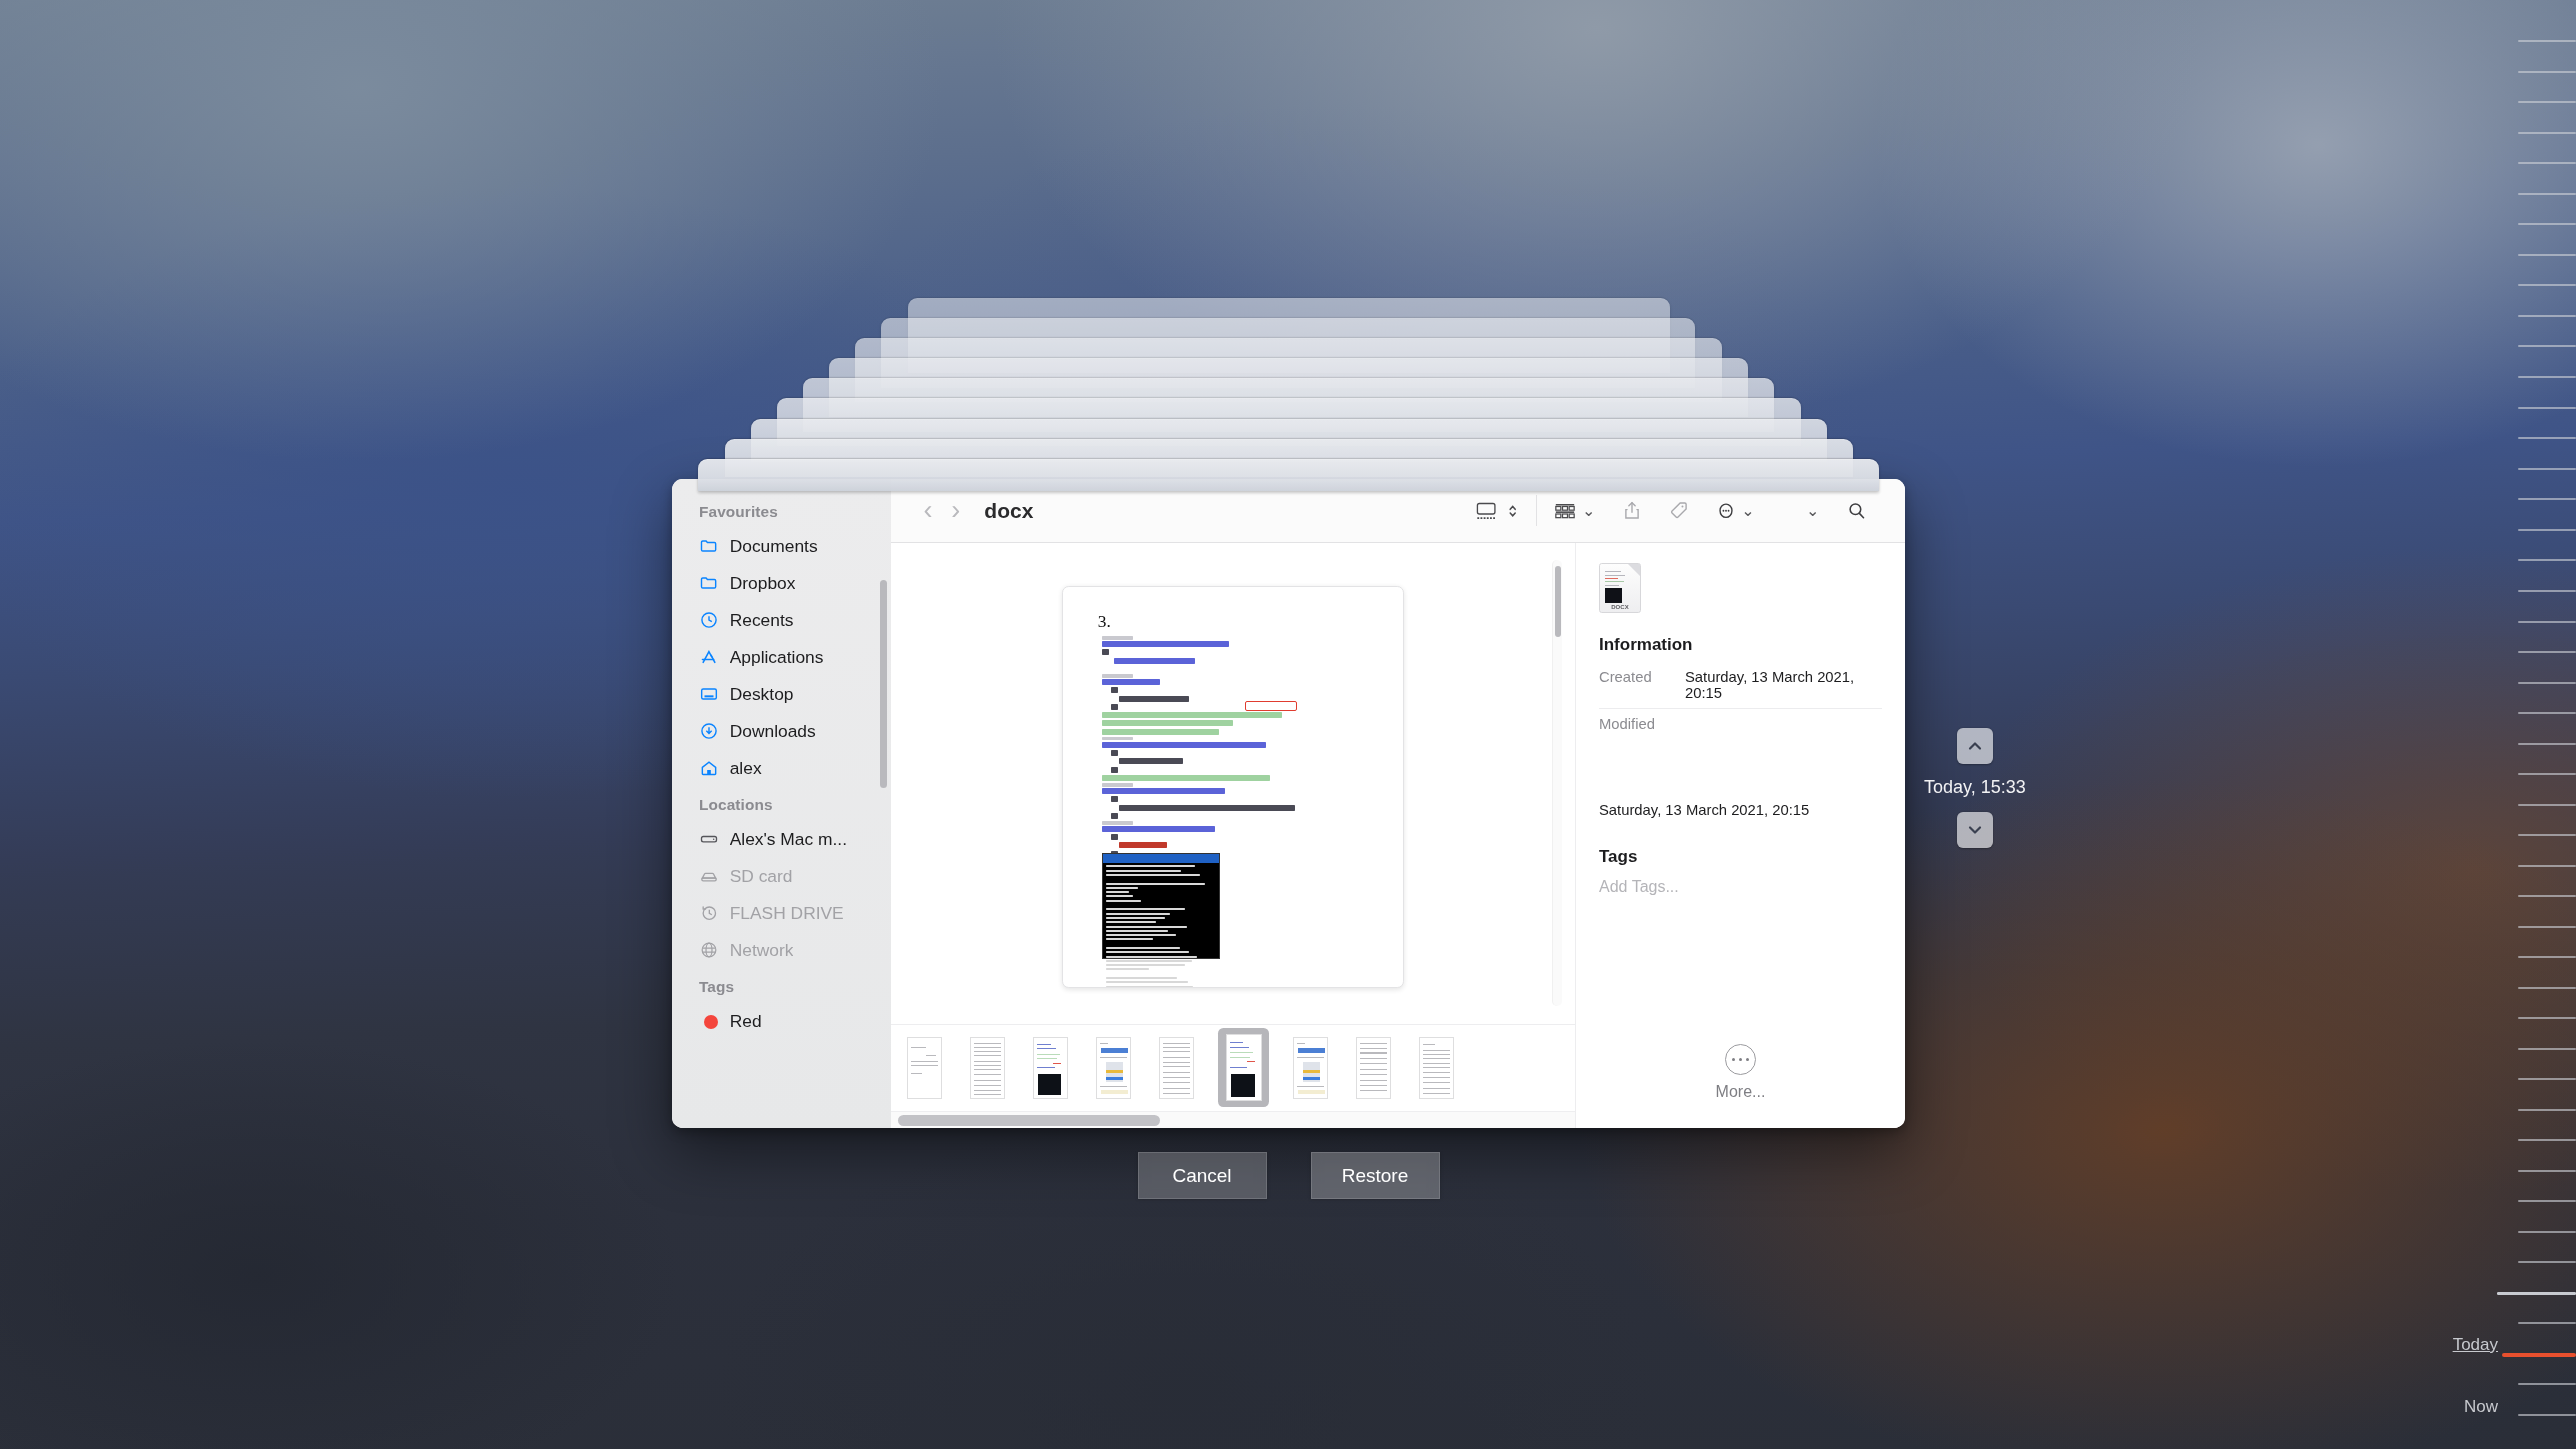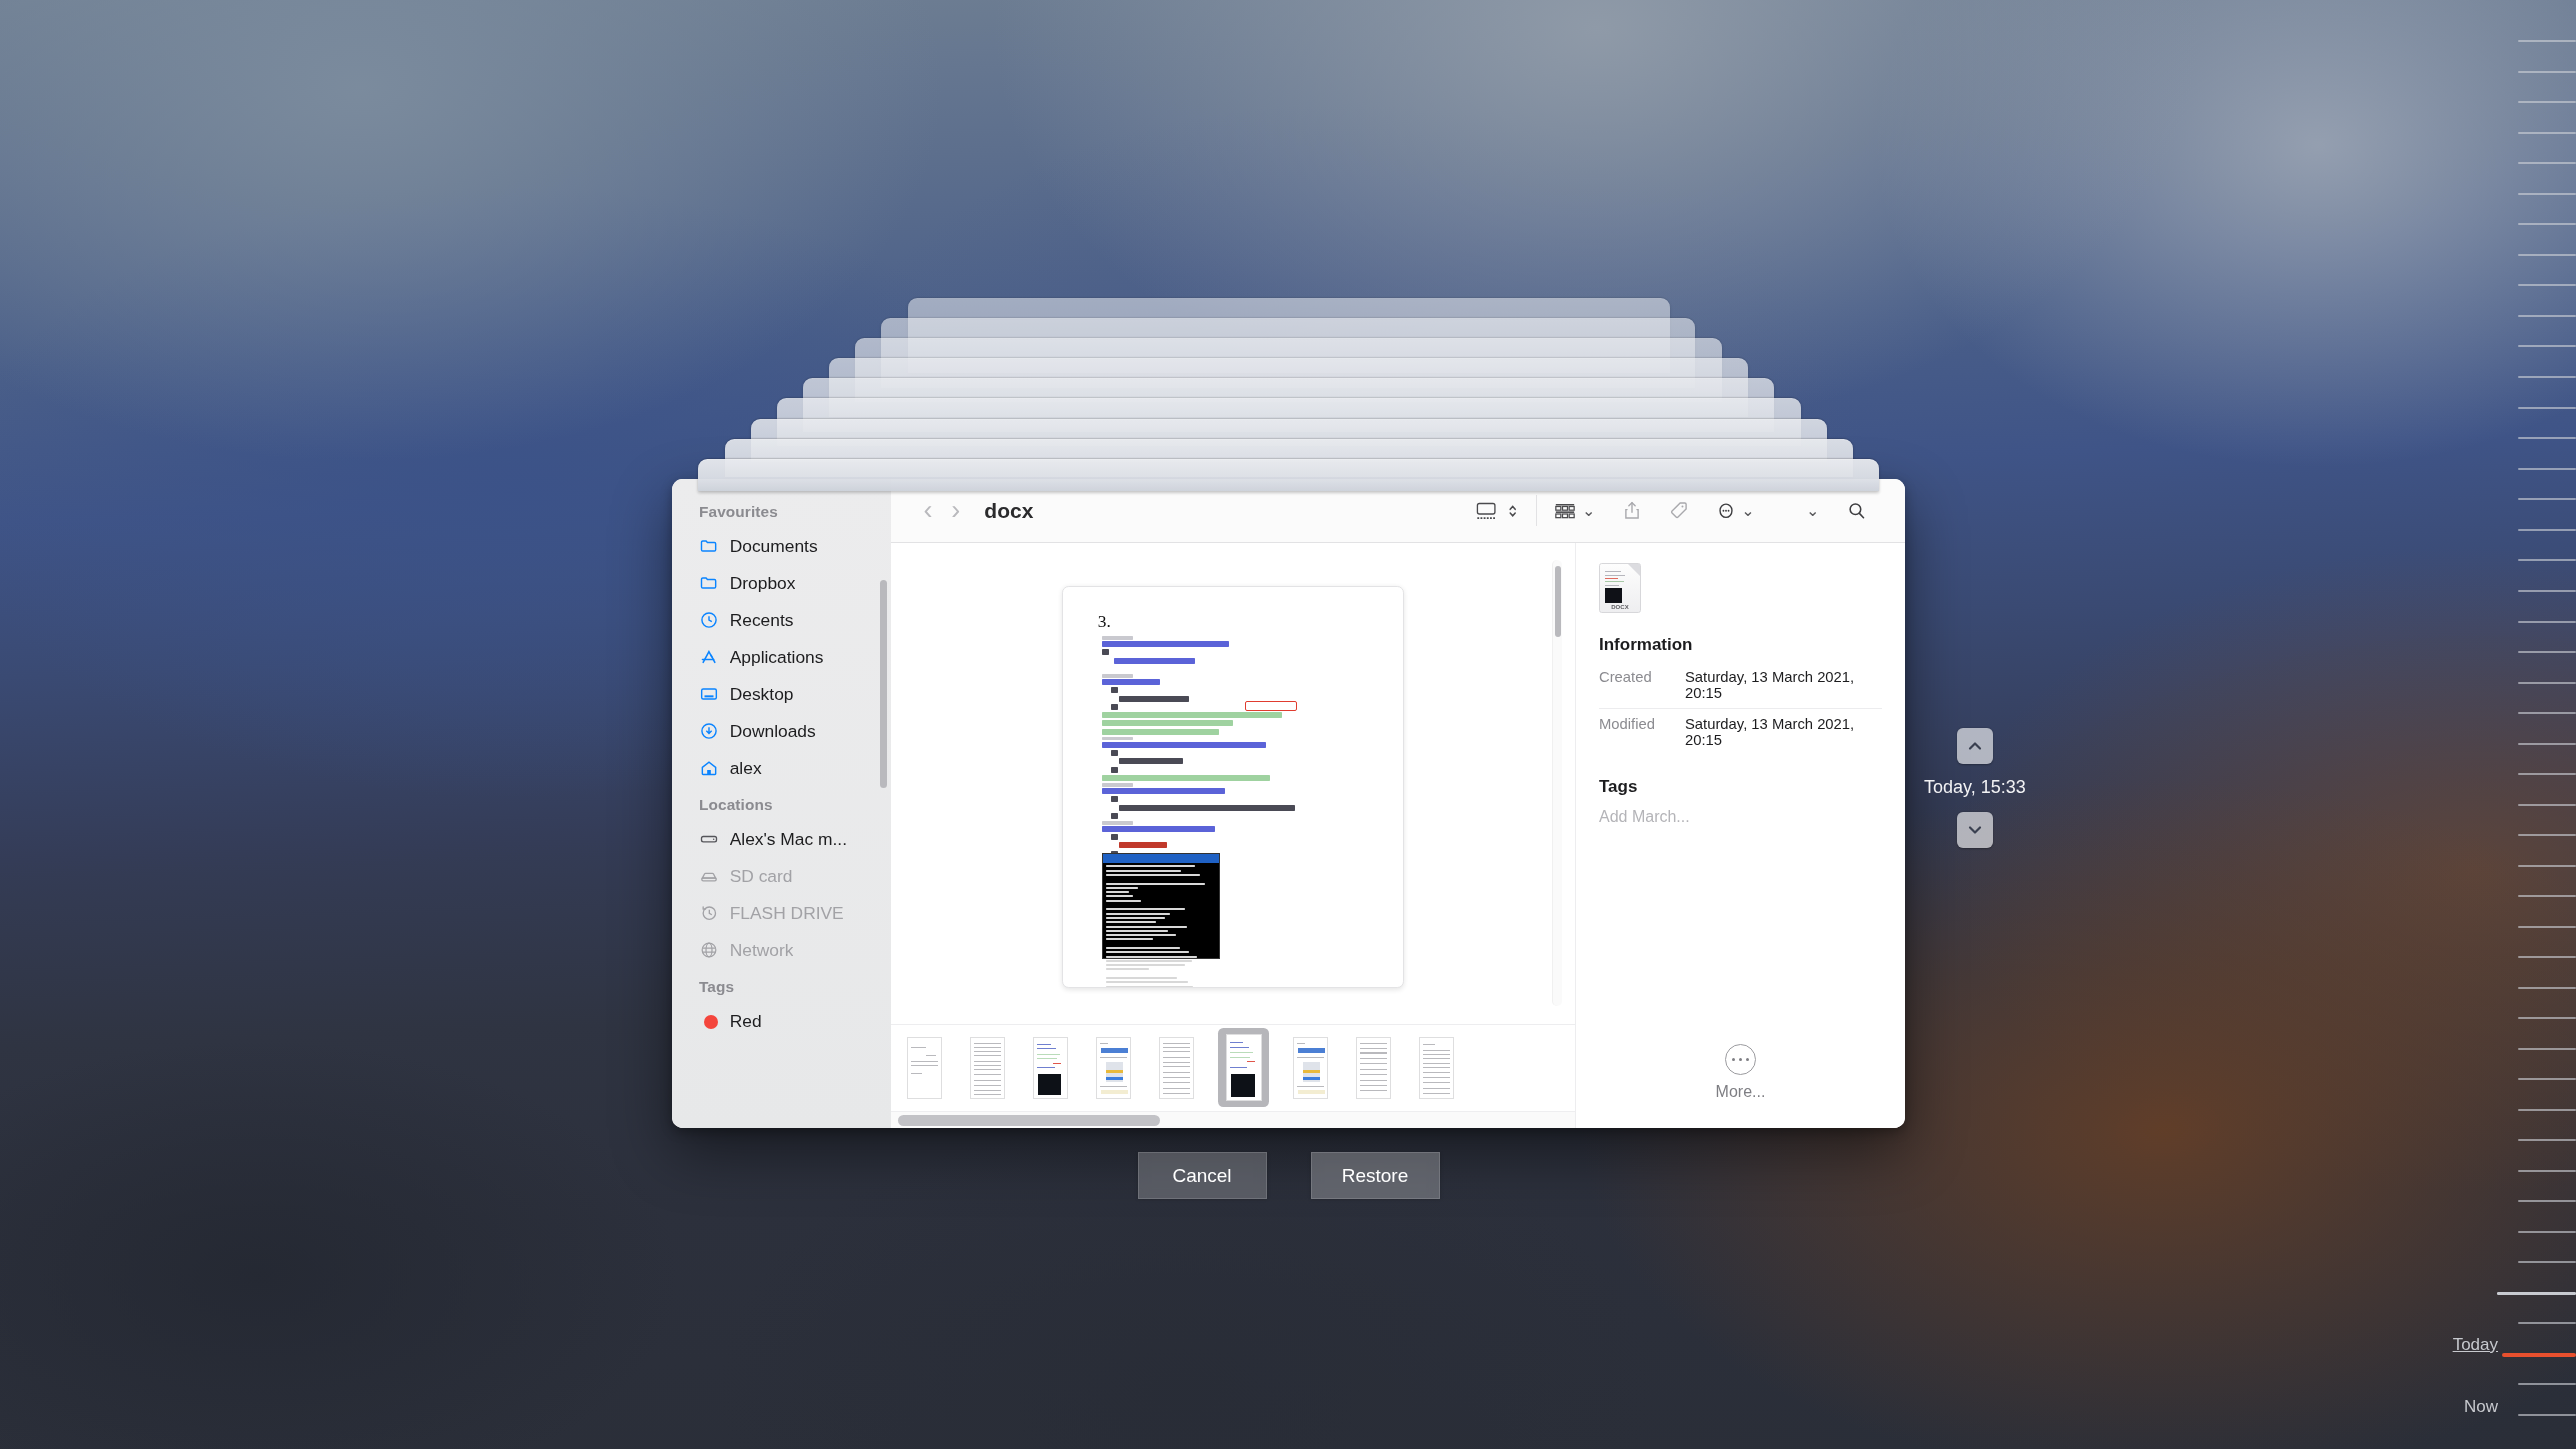--- a/index.html
+++ b/index.html
@@ -202,21 +202,21 @@
     font-size:6px; font-weight:700; color:#5b5b60; letter-spacing:0.1px;
   }
   #fname { font-size:19px; font-weight:700; color:#1d1d1f; line-height:1.28; }
   #fname .blur {
     filter:blur(3.4px); color:#4a4a4d;
   }
   #fsize { font-size:16px; color:#8b8b90; margin-top:5.4px; }
 
   .sec-title { font-size:17px; font-weight:700; color:#1d1d1f; margin:21.5px 0 6.7px 0; }
   .kv { display:flex; padding:7.4px 0; font-size:14.8px; }
-  .kv + .kv { border-top:0.7px solid #ececee; }
+  .kv + .kv { border-top:0.7px solid #ececee;flex-direction:column; }
   .kv .k { width:86px; flex:0 0 86px; color:#8b8b90; }
   .kv .v { color:#1d1d1f; font-weight:500; }
   #add-tags { font-size:16px; color:#b4b4b8; margin-top:4px; }
 
   #more-wrap { margin-top:auto; padding-bottom:27px; display:flex; flex-direction:column; align-items:center; gap:8px; }
   #more-circle {
     width:31px; height:31px; border-radius:50%; border:1.3px solid #9b9b9f;
     display:flex; align-items:center; justify-content:center; gap:3.4px;
   }
   #more-circle i { width:3.4px; height:3.4px; border-radius:50%; background:#7e7e83; display:block; }
@@ -725,21 +725,21 @@
           <div class="kv">
             <span class="k">Created</span>
             <span class="v">Saturday, 13 March 2021, 20:15</span>
           </div>
           <div class="kv">
             <span class="k">Modified</span>
             <span class="v">Saturday, 13 March 2021, 20:15</span>
           </div>
 
           <div class="sec-title">Tags</div>
-          <div id="add-tags">Add March...</div>
+          <div id="add-tags">Add Tags...</div>
 
           <div id="more-wrap">
             <span id="more-circle">
                 <i></i>
                 <i></i>
                 <i></i>
               </span>
             <span id="more-label">More...</span>
           </div>
         </div>

